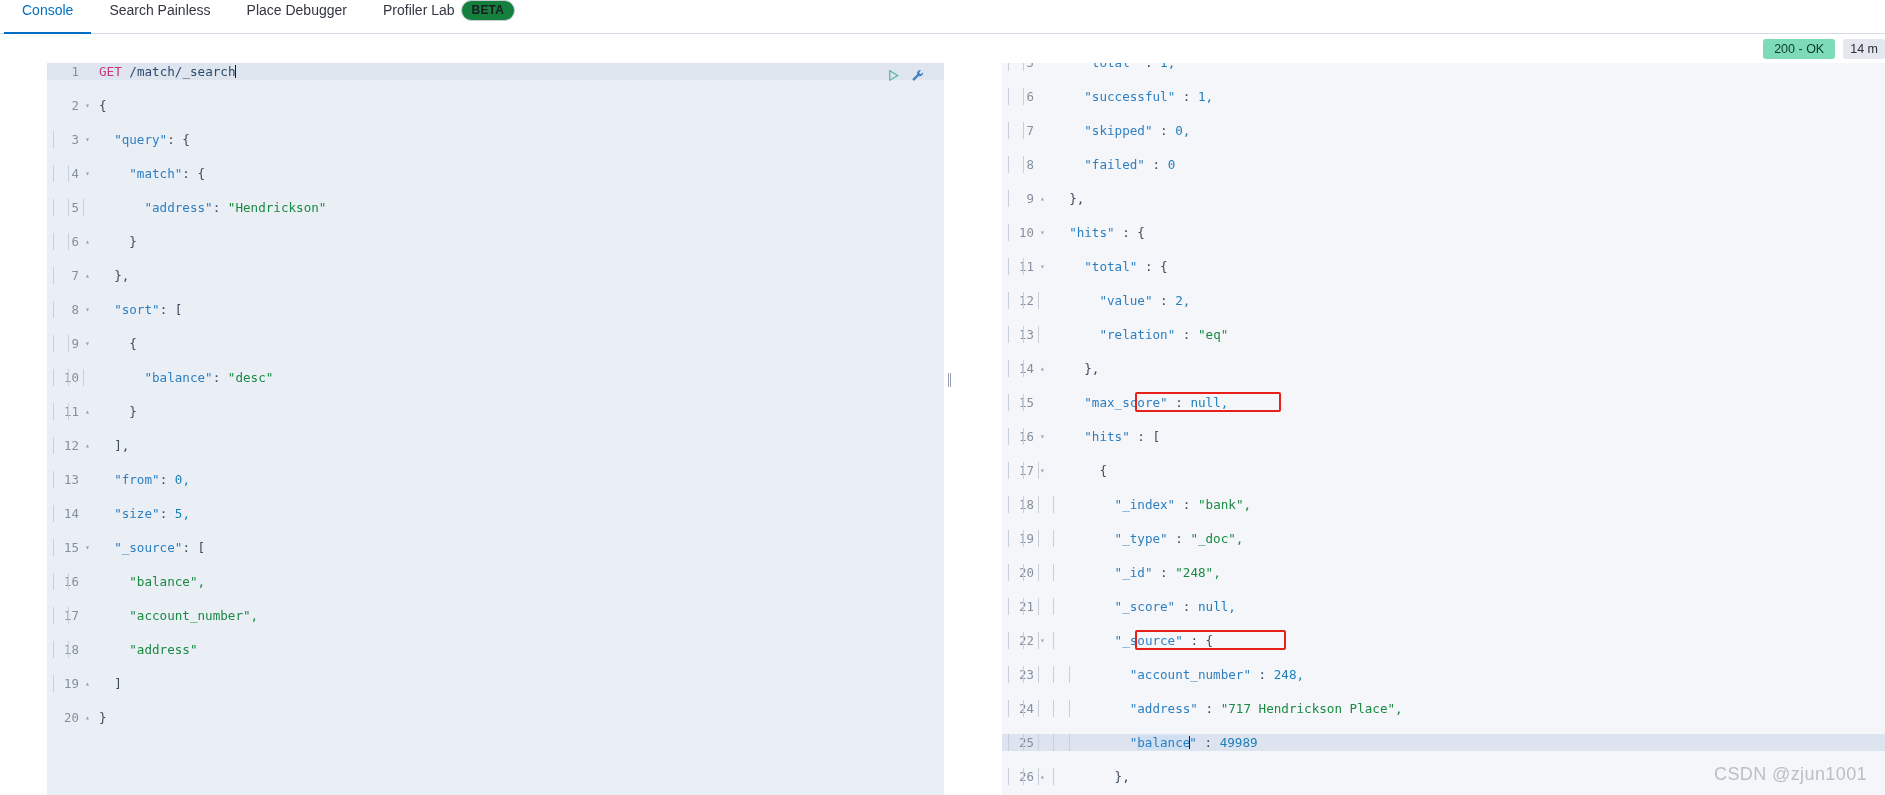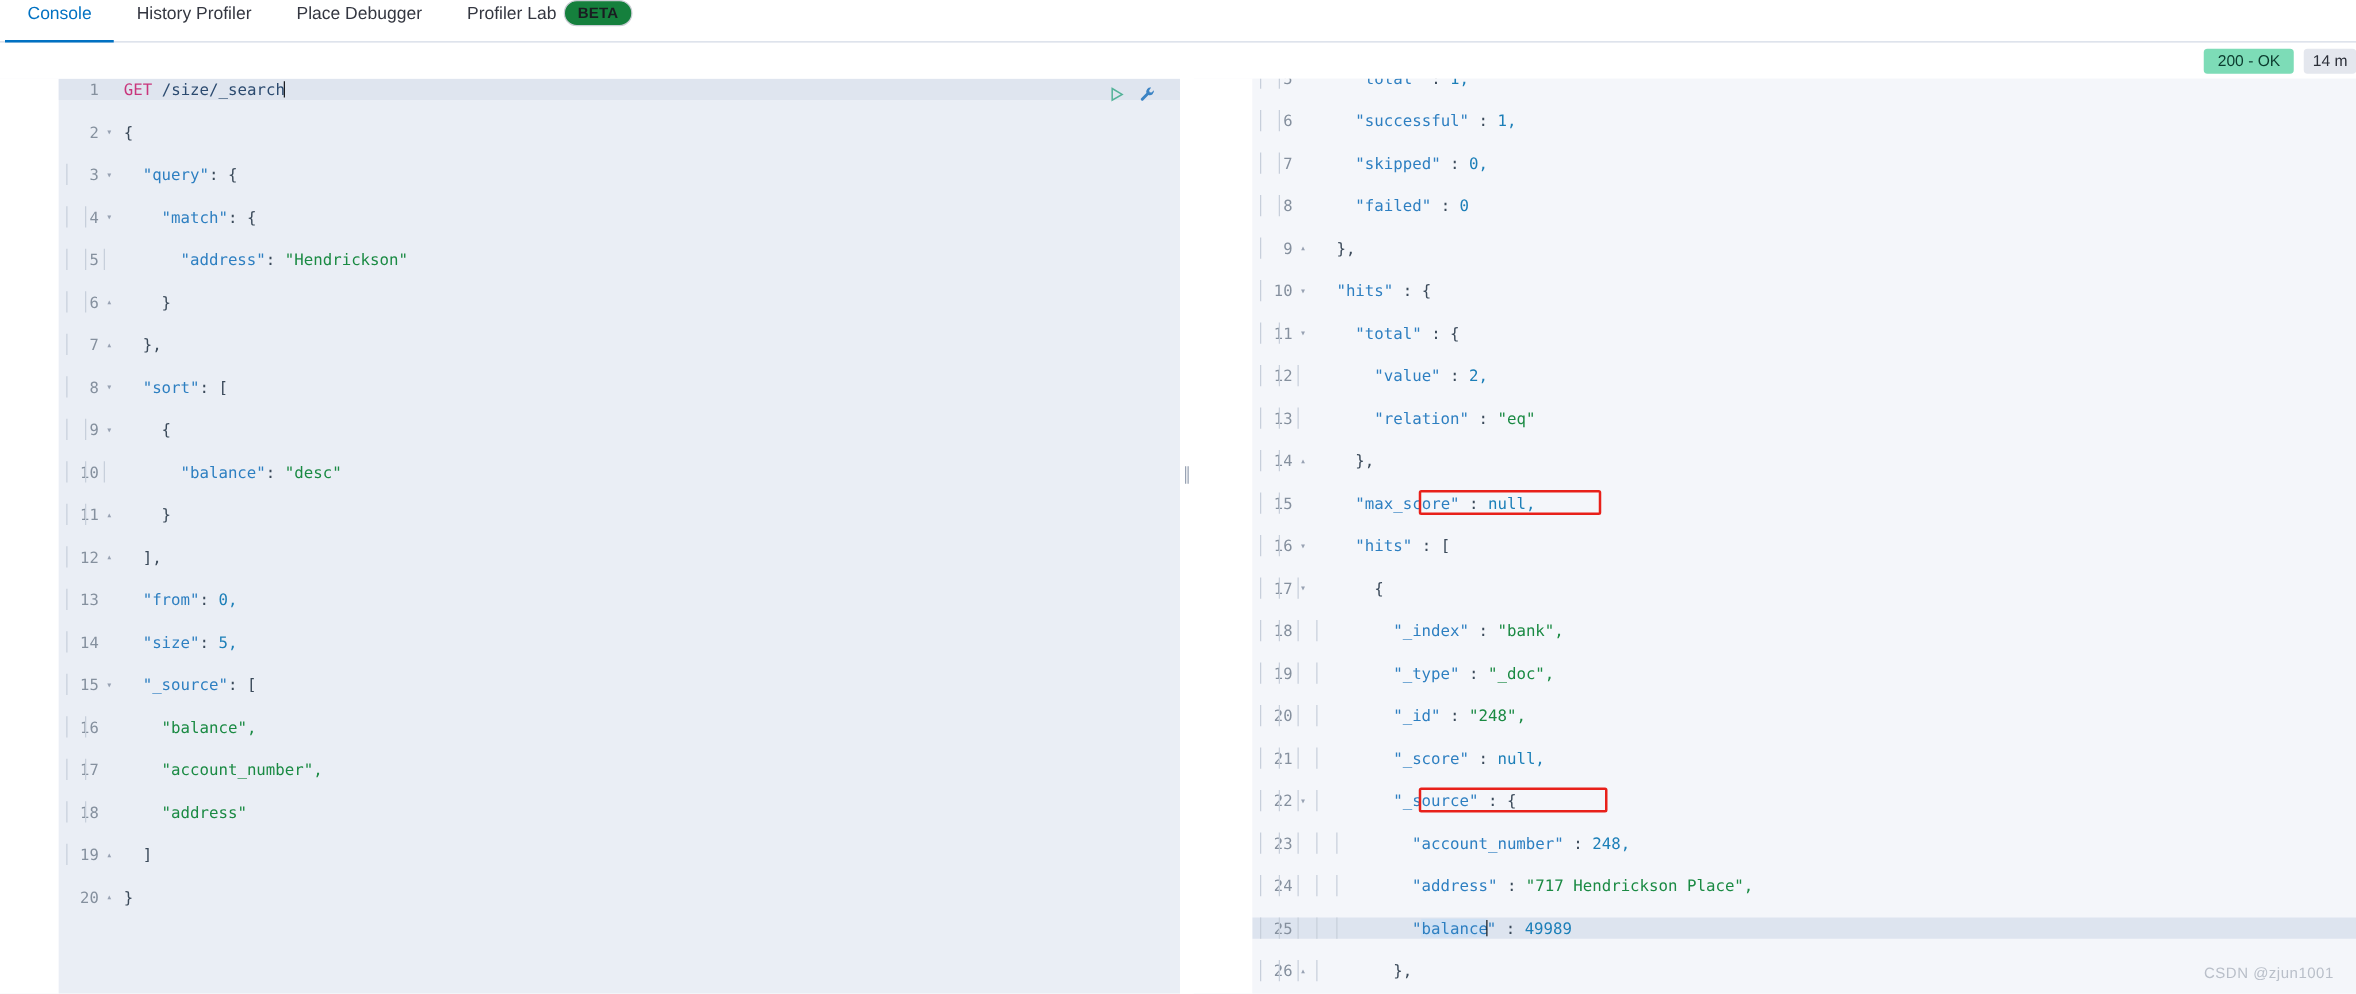--- a/index.html
+++ b/index.html
@@ -148,36 +148,36 @@
 
   
   .editor-actions {
     position: absolute; right: 18px; top: 5px; display: flex;
     align-items: center; gap: 10px;
   }
   .icon-btn { width: 15px; height: 15px; display: block; cursor: pointer; }
 
   .watermark {
     position: absolute; right: 18px; bottom: 10px;
-    font-size: 12px; color: #b9bfc9;
+    font-size: 18px; color: #b9bfc9;
     font-family: "Liberation Sans", sans-serif;
     letter-spacing: .4px; user-select: none;
   }
 </style>
 </head>
 <body>
 
 <div class="app">
 
   <div class="tabbar">
     <div class="tab active">
       <span>Console</span>
     </div>
     <div class="tab">
-      <span>History Profiler</span>
+      <span>Search Painless</span>
     </div>
     <div class="tab">
       <span>Place Debugger</span>
     </div>
     <div class="tab">
       <span>Profiler Lab</span>
       <span class="beta-pill">BETA</span>
     </div>
   </div>
 
@@ -185,21 +185,21 @@
   <div class="status-area">
     <div class="badge-ok">200 - OK</div>
     <div class="badge-time">14 m</div>
   </div>
 
   <div class="panes">
 
     <div class="pane pane-left">
       <div class="gutter"></div>
       <div class="code" id="left-code">
-          <div class="row hl-row" style="top: 0px;"><span class="ln">1</span><span class="txt" style="left: 52px; margin-left: 0px;"><span class="k-method">GET</span><span class="k-plain"> </span><span class="k-url">/size/_search</span><span class="caret"></span></span></div>
+          <div class="row hl-row" style="top: 0px;"><span class="ln">1</span><span class="txt" style="left: 52px; margin-left: 0px;"><span class="k-method">GET</span><span class="k-plain"> </span><span class="k-url">/match/_search</span><span class="caret"></span></span></div>
           <div class="row" style="top: 17px;"><span class="ln">2</span><span class="fold">▾</span><span class="txt" style="left: 52px; margin-left: 0px;"><span class="k-punc">{</span></span></div>
           <div class="row" style="top: 34px;"><span class="ln">3</span><span class="fold">▾</span><span class="guide" style="left: 6px;"></span><span class="txt" style="left: 67.14px; margin-left: 0px;"><span class="k-key">"query"</span><span class="k-punc">: {</span></span></div>
           <div class="row" style="top: 51px;"><span class="ln">4</span><span class="fold">▾</span><span class="guide" style="left: 6px;"></span><span class="guide" style="left: 21.14px;"></span><span class="txt" style="left: 82.28px; margin-left: 0px;"><span class="k-key">"match"</span><span class="k-punc">: {</span></span></div>
           <div class="row" style="top: 68px;"><span class="ln">5</span><span class="guide" style="left: 6px;"></span><span class="guide" style="left: 21.14px;"></span><span class="guide" style="left: 36.28px;"></span><span class="txt" style="left: 97.42px; margin-left: 0px;"><span class="k-key">"address"</span><span class="k-punc">: </span><span class="k-str">"Hendrickson"</span></span></div>
           <div class="row" style="top: 85px;"><span class="ln">6</span><span class="fold">▴</span><span class="guide" style="left: 6px;"></span><span class="guide" style="left: 21.14px;"></span><span class="txt" style="left: 82.28px; margin-left: 0px;"><span class="k-punc">}</span></span></div>
           <div class="row" style="top: 102px;"><span class="ln">7</span><span class="fold">▴</span><span class="guide" style="left: 6px;"></span><span class="txt" style="left: 67.14px; margin-left: 0px;"><span class="k-punc">},</span></span></div>
           <div class="row" style="top: 119px;"><span class="ln">8</span><span class="fold">▾</span><span class="guide" style="left: 6px;"></span><span class="txt" style="left: 67.14px; margin-left: 0px;"><span class="k-key">"sort"</span><span class="k-punc">: [</span></span></div>
           <div class="row" style="top: 136px;"><span class="ln">9</span><span class="fold">▾</span><span class="guide" style="left: 6px;"></span><span class="guide" style="left: 21.14px;"></span><span class="txt" style="left: 82.28px; margin-left: 0px;"><span class="k-punc">{</span></span></div>
           <div class="row" style="top: 153px;"><span class="ln">10</span><span class="guide" style="left: 6px;"></span><span class="guide" style="left: 21.14px;"></span><span class="guide" style="left: 36.28px;"></span><span class="txt" style="left: 97.42px; margin-left: 0px;"><span class="k-key">"balance"</span><span class="k-punc">: </span><span class="k-str">"desc"</span></span></div>
           <div class="row" style="top: 170px;"><span class="ln">11</span><span class="fold">▴</span><span class="guide" style="left: 6px;"></span><span class="guide" style="left: 21.14px;"></span><span class="txt" style="left: 82.28px; margin-left: 0px;"><span class="k-punc">}</span></span></div>

